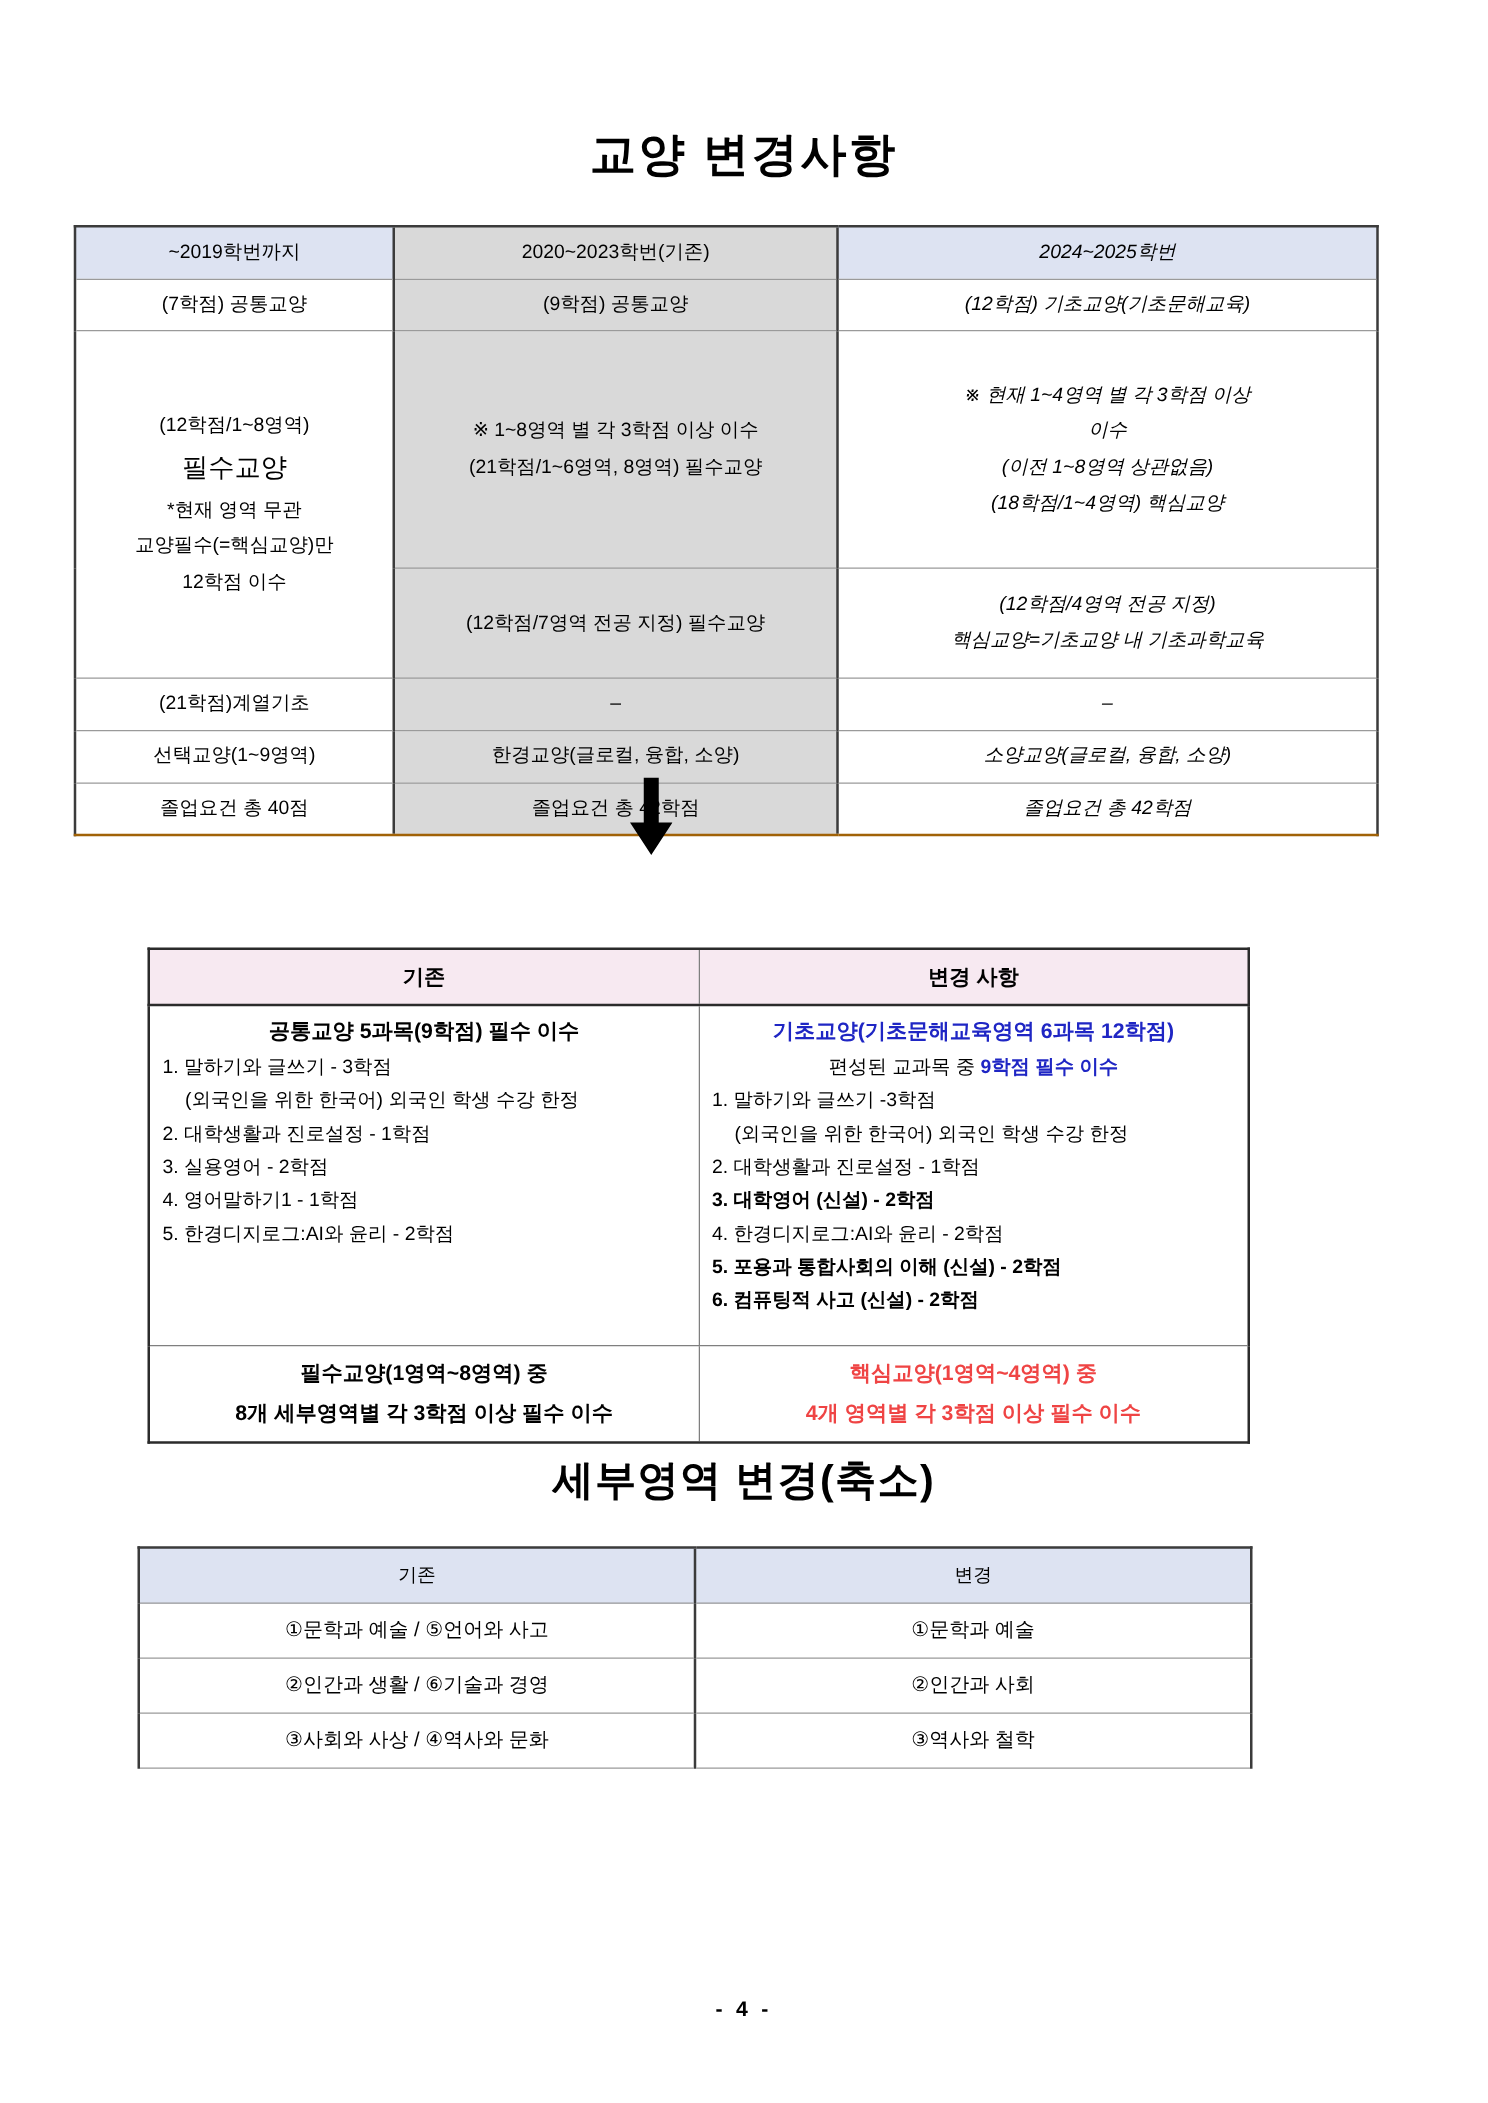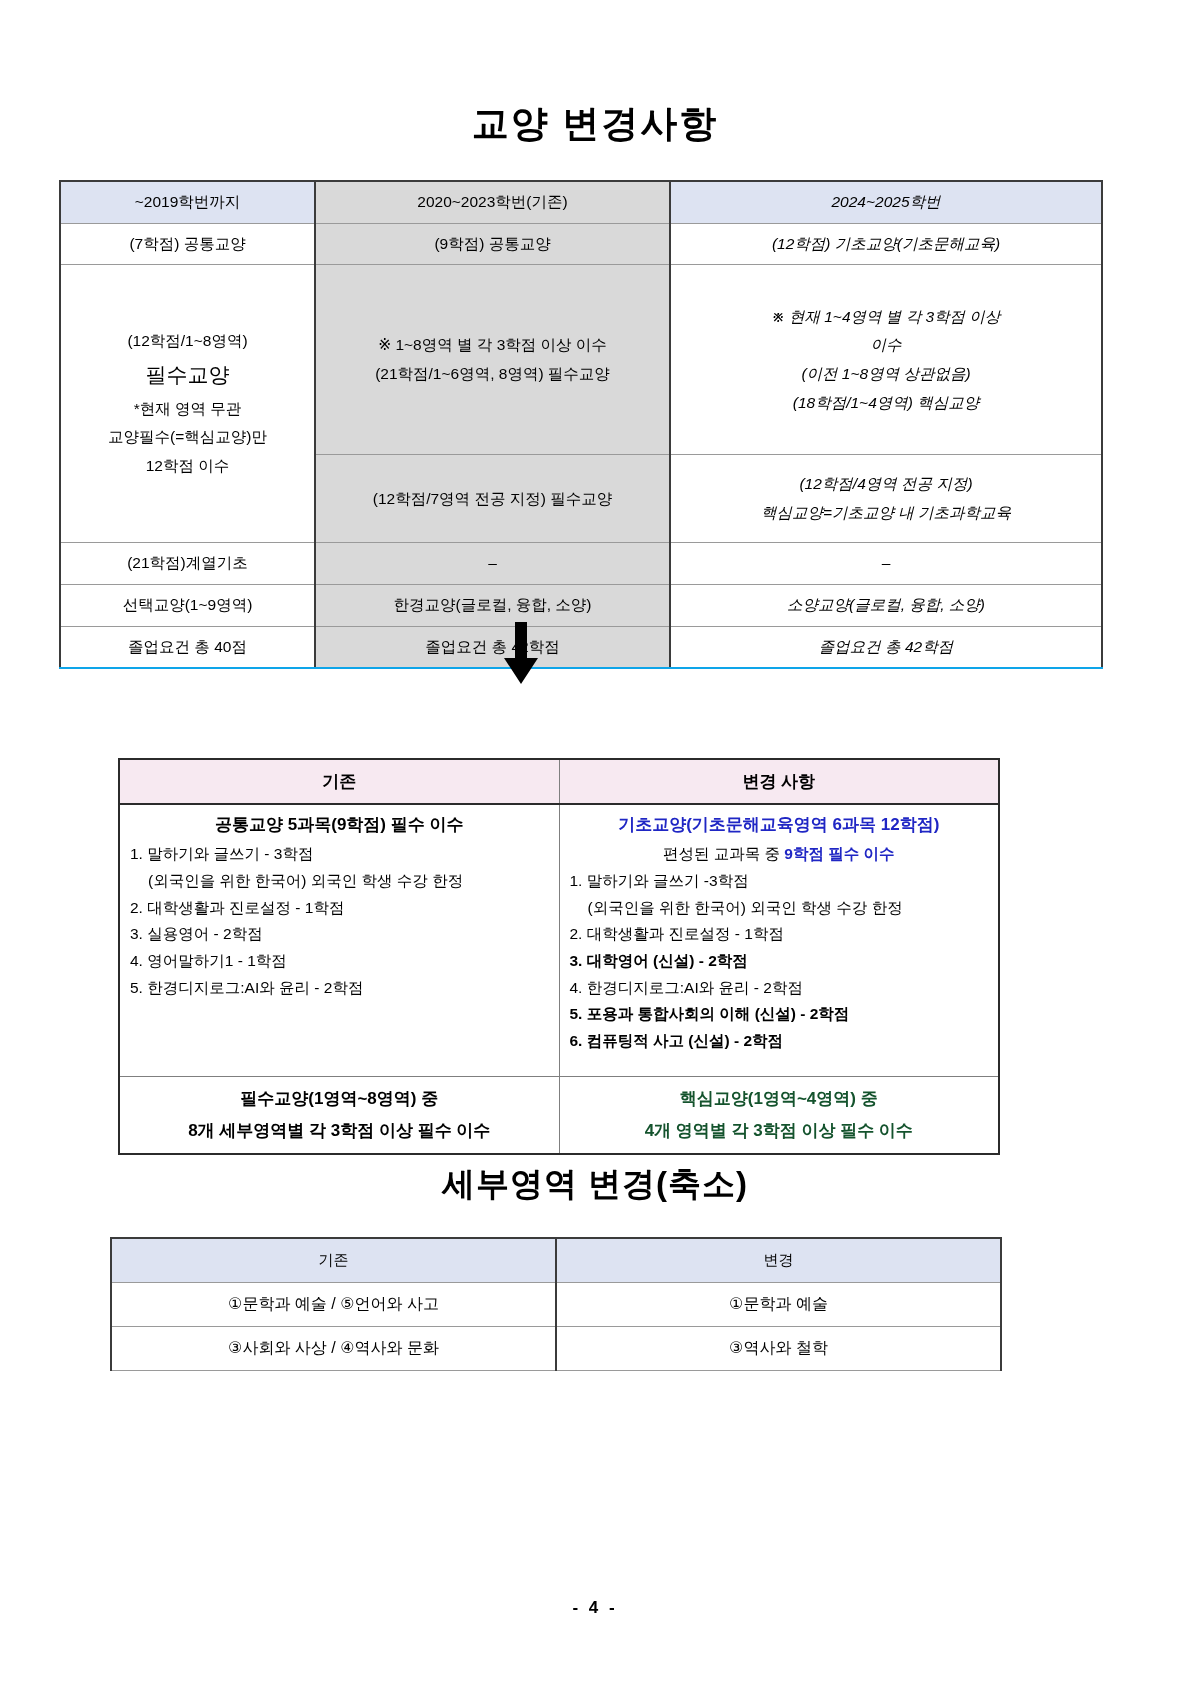--- a/index.html
+++ b/index.html
@@ -56,21 +56,21 @@
   }
   .tbl1 td {
     border: 1px solid #9a9a9a;
     text-align: center;
     vertical-align: middle;
     font-size: 15.5px;
     padding: 6px 8px;
     line-height: 1.85;
   }
   .tbl1 .outer-t { border-top: 2px solid #3b3b3b; }
-  .tbl1 .outer-b { border-bottom: 2px solid #0ea5e9; margin-left: 38px; }
+  .tbl1 .outer-b { border-bottom: 2px solid #a16207; margin-left: 38px; }
   .tbl1 .outer-l { border-left: 2px solid #3b3b3b; }
   .tbl1 .outer-r { border-right: 2px solid #3b3b3b; font-style: italic; }
   .tbl1 .sep-l  { border-left: 2px solid #3b3b3b; }
   .hd-blue { background: #dde3f2; }
   .hd-gray { background: #d9d9d9; }
   .c-gray  { background: #d9d9d9; }
   .big     { font-size: 21px; }
   .ln      { display: block; }
 
   
@@ -99,21 +99,21 @@
   }
   .tbl2 .o-t { border-top: 2px solid #2b2b2b; }
   .tbl2 .o-b { border-bottom: 2px solid #2b2b2b; }
   .tbl2 .o-l { border-left: 2px solid #2b2b2b; }
   .tbl2 .o-r { border-right: 2px solid #2b2b2b; }
   .tbl2 .dash-t { border-top: 1px dotted #8a8a8a; }
   .tbl2 .body-cell { height: 272px; }
   .tbl2 .foot-cell { text-align: center; font-weight: bold; font-size: 17px; line-height: 1.9; padding: 6px 4px; vertical-align: middle; }
   .ctr { text-align: center; }
   .bold { font-weight: bold; }
-  .blue { color: #14532d; }
+  .blue { color: #ef4444; }
   .bluebold { color: #1f26c4; font-weight: bold; }
   .ul { }
   .li { display: block; }
   .sub { display: block; padding-left: 18px; }
   .hdr-line { display:block; text-align:center; font-weight:bold; font-size:17px; margin-bottom: 2px; }
 
   
   .tbl3 {
     position: absolute;
     left: 110px; top: 1237px;
@@ -281,20 +281,24 @@
     <tbody>
       <tr>
         <td class="hd o-t o-l">기존</td>
         <td class="hd o-t o-r div">변경</td>
       </tr>
       <tr>
         <td class="o-l">①문학과 예술 / ⑤언어와 사고</td>
         <td class="o-r div rt">①문학과 예술</td>
       </tr>
       <tr>
+        <td class="o-l">②인간과 생활 / ⑥기술과 경영</td>
+        <td class="o-r div rt">②인간과 사회</td>
+      </tr>
+      <tr>
         <td class="o-l">③사회와 사상 / ④역사와 문화</td>
         <td class="o-r div rt">③역사와 철학</td>
       </tr>
     </tbody>
   </table>
 
   <div class="footer">- 4 -</div>
 
 </div>
 

